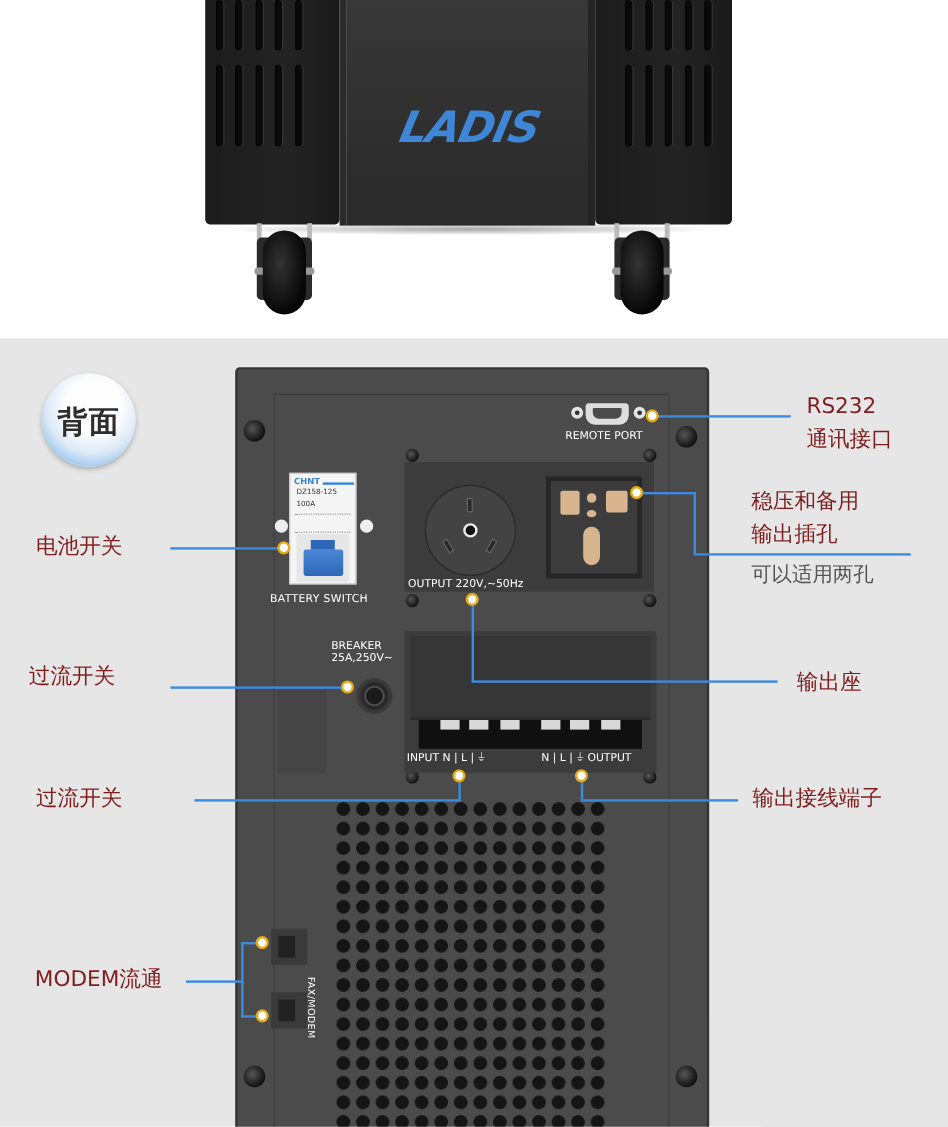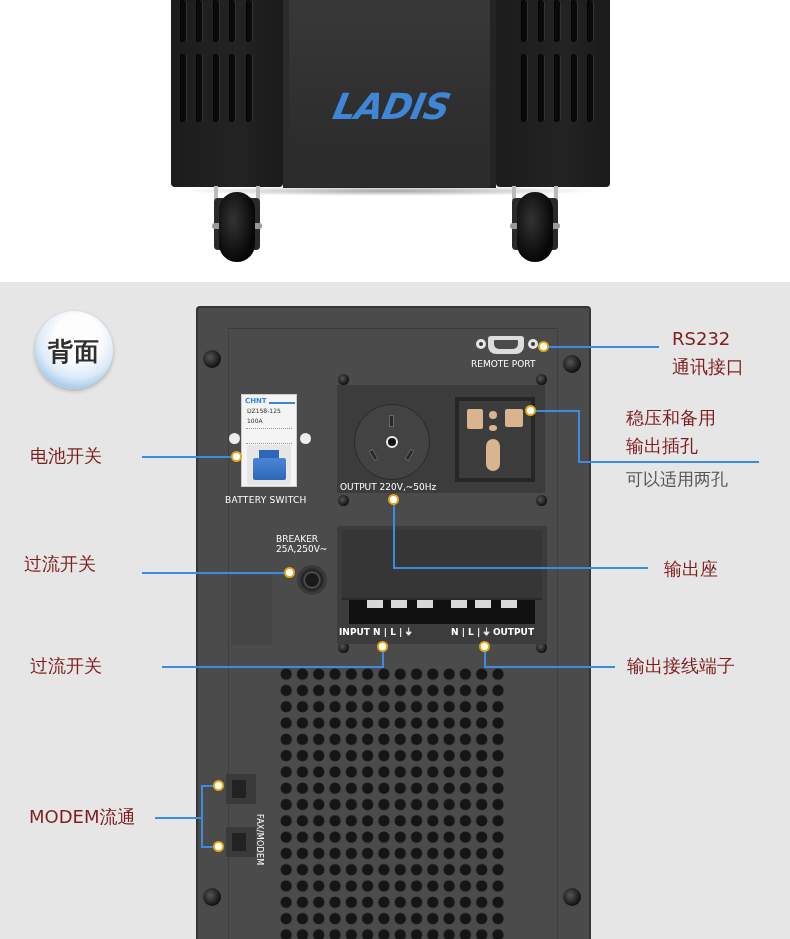--- a/index.html
+++ b/index.html
@@ -64,21 +64,21 @@
   .univ { position: absolute; left: 455px; top: 397px; width: 80px; height: 85px; background: #262626; }
   .univ .face { position: absolute; left: 4px; top: 4px; width: 72px; height: 77px; background: #3c3c3c; }
   .univ .hole { position: absolute; background: #d8b48f; border-radius: 2px; }
   .out-label { position: absolute; left: 340px; top: 482px; font-size: 9px; color: #fff; }
 
   
   .terminal { position: absolute; left: 337px; top: 526px; width: 210px; height: 118px; background: #3c3c3c; }
   .terminal .cover { position: absolute; left: 5px; top: 4px; width: 200px; height: 70px; background: #363636; border-bottom: 2px solid #2a2a2a; }
   .terminal .slots { position: absolute; left: 12px; top: 74px; width: 186px; height: 24px; background: #101010; }
   .terminal .tb { position: absolute; top: 74px; width: 16px; height: 8px; background: #d8d8d8; }
-  .term-label { position: absolute; top: 627px; font-size: 9px; color: #fff; font-weight: bold; }
+  .term-label { position: absolute; top: 627px; font-size: 9px; color: #fff; font-weight: normal; }
 
   .breaker-text { position: absolute; left: 276px; top: 534px; font-size: 9px; color: #fff; line-height: 10px; }
   .fuse { position: absolute; left: 297px; top: 565px; width: 30px; height: 30px; border-radius: 50%; background: radial-gradient(circle, #1a1a1a 30%, #555 35%, #222 45%, #3a3a3a 60%); }
   .fuse-shadow { position: absolute; left: 231px; top: 575px; width: 41px; height: 70px; background: #454545; }
 
   
   .vent { position: absolute; left: 278px; top: 666px; width: 228px; height: 273px; overflow: hidden;
           background-image: radial-gradient(circle, #151515 5.3px, transparent 6px);
           background-size: 16.3px 16.3px; background-position: 0 0; }
 

